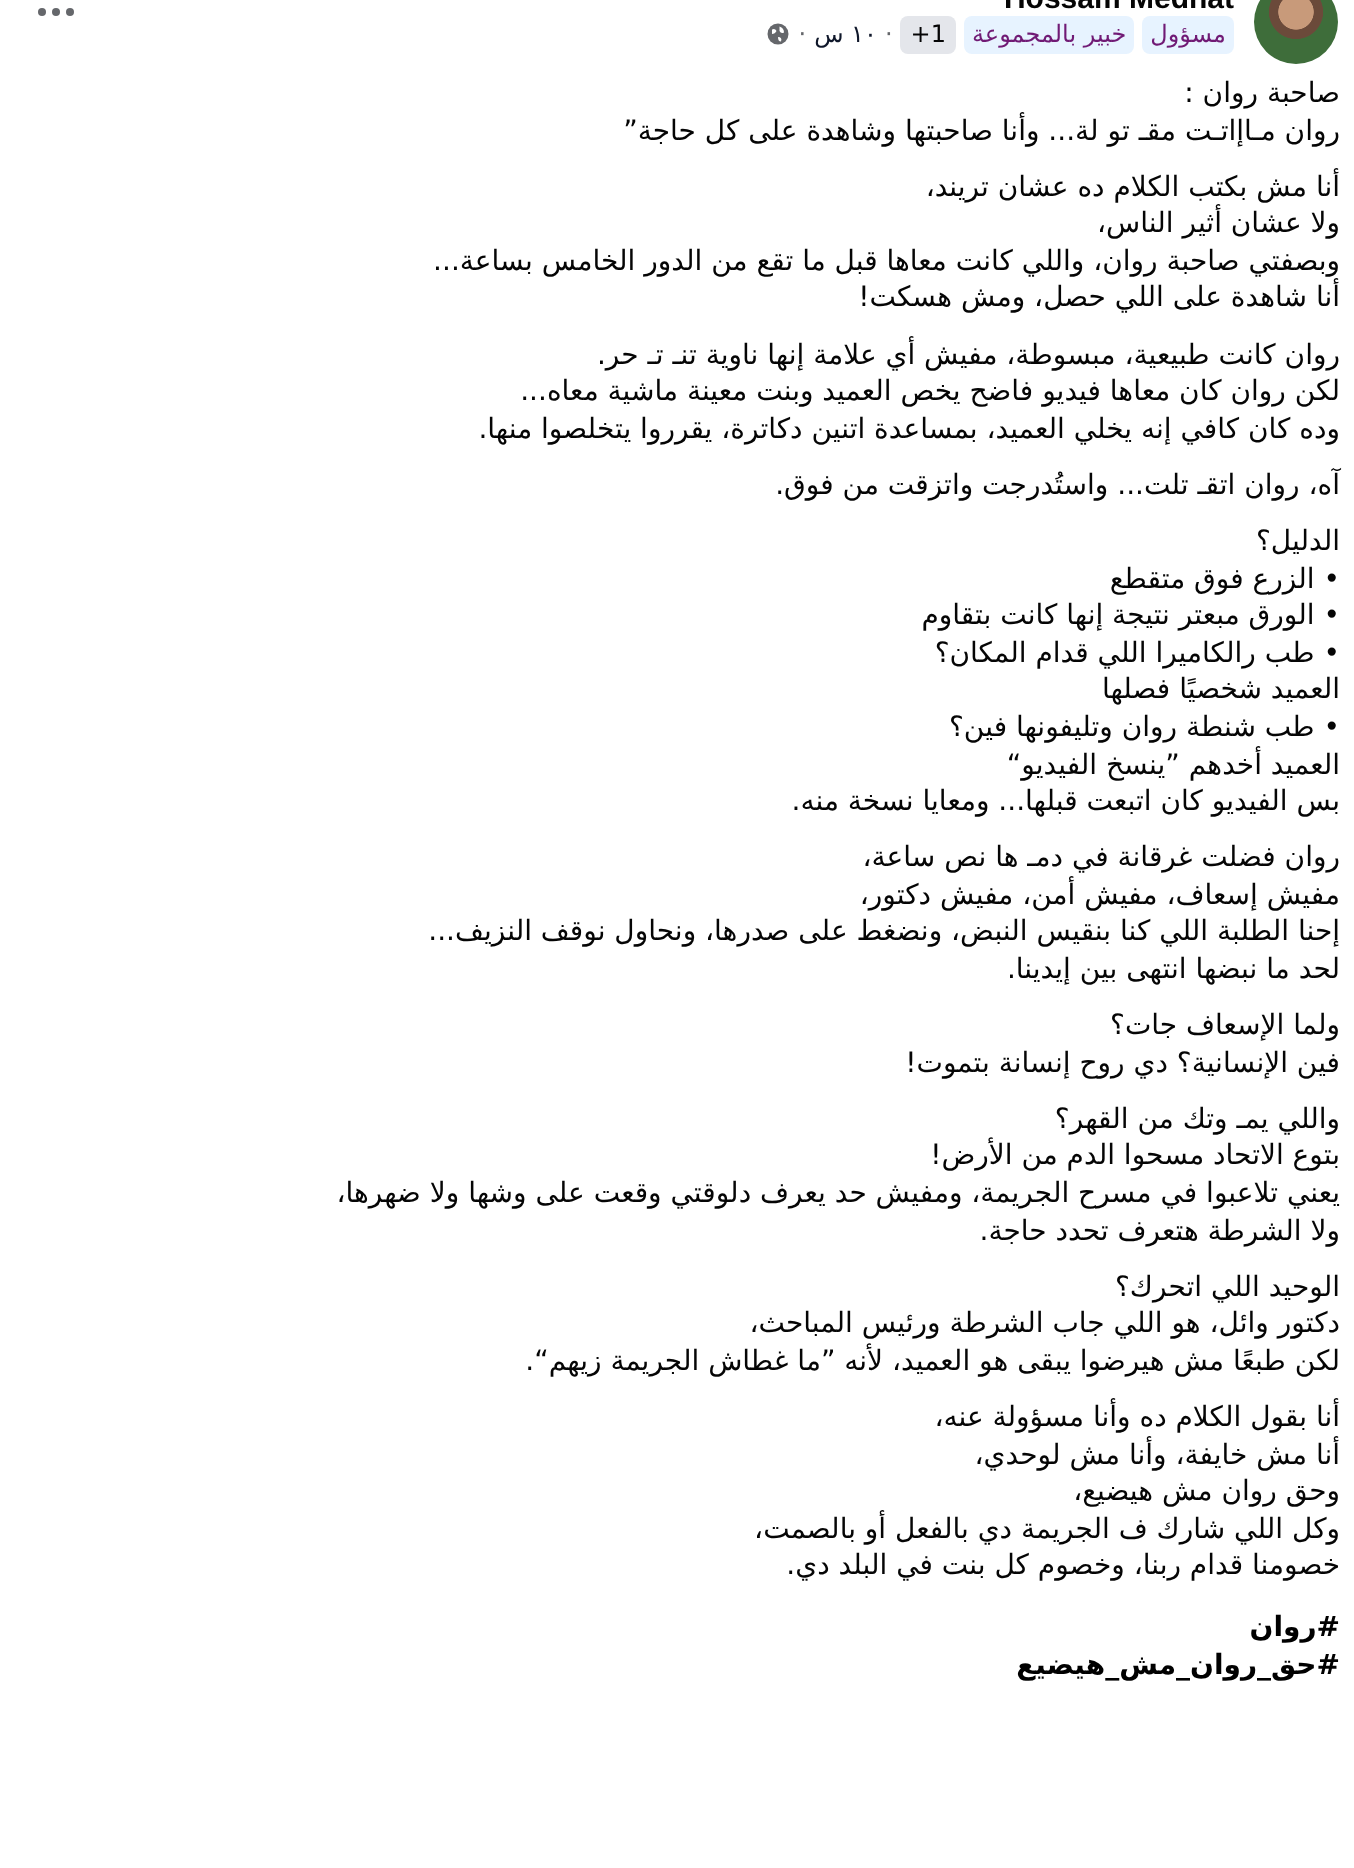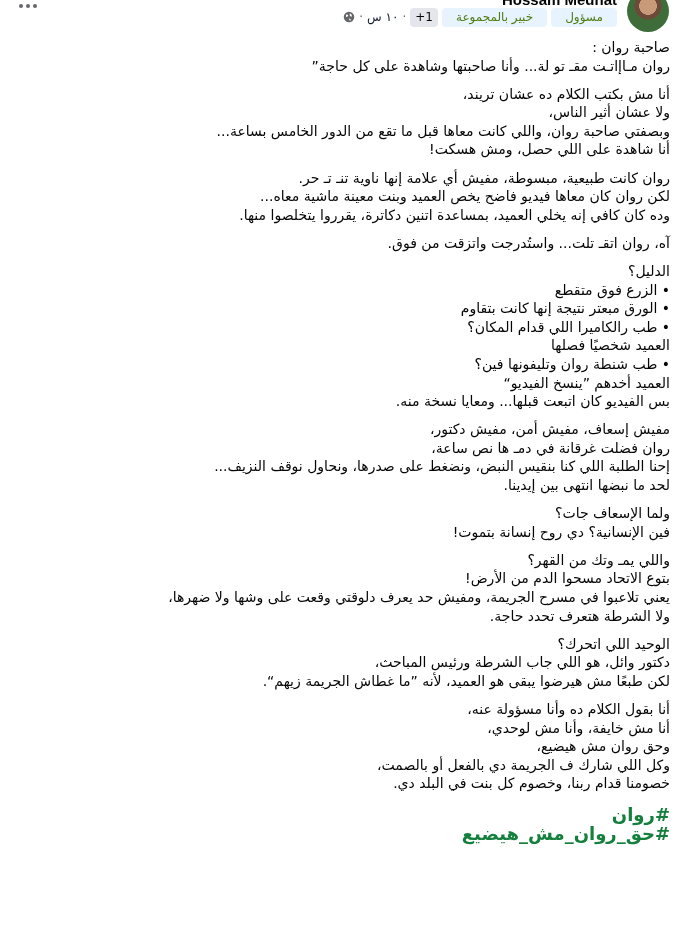--- a/index.html
+++ b/index.html
@@ -68,23 +68,23 @@
     top: 7px;
     height: 20px;
     display: flex;
     flex-direction: row-reverse;
     align-items: center;
     gap: 4px;
     direction: ltr;
   }
   .badge {
     background: #e7f3ff;
-    color: #4d7c0f;
-    font-size: 12px;
-    padding: 1px 14px;
+    color: #701a75;
+    font-size: 12px;
+    padding: 1px 4px;
     border-radius: 4px;
     line-height: 17px;
     white-space: nowrap;
     direction: rtl;
     cursor: pointer;
   }
   .badge-more {
     background: #e4e6eb;
     color: #050505;
     font-size: 12px;
@@ -126,24 +126,24 @@
   }
   .line {
     display: block;
     white-space: nowrap;
   }
   .hashtags {
     margin-top: 12px;
   }
   .hashtag {
     display: block;
-    color: #15803d;
+    color: #000000;
     font-weight: bold;
     text-decoration: none;
-    font-size: 18px;
+    font-size: 14px;
     line-height: 19px;
     cursor: pointer;
   }
 </style>
 </head>
 <body>
 
 <div class="post-header">
   <div class="more-button">
     <span class="dot"></span>
@@ -191,22 +191,22 @@
     <span class="line">الدليل؟</span>
     <span class="line">• الزرع فوق متقطع</span>
     <span class="line">• الورق مبعتر نتيجة إنها كانت بتقاوم</span>
     <span class="line">• طب رالكاميرا اللي قدام المكان؟</span>
     <span class="line">العميد شخصيًا فصلها</span>
     <span class="line">• طب شنطة روان وتليفونها فين؟</span>
     <span class="line">العميد أخدهم ”ينسخ الفيديو“</span>
     <span class="line">بس الفيديو كان اتبعت قبلها... ومعايا نسخة منه.</span>
   </p>
   <p class="para">
+    <span class="line">روان فضلت غرقانة في دمـ ها نص ساعة،</span>
     <span class="line">مفيش إسعاف، مفيش أمن، مفيش دكتور،</span>
-    <span class="line">روان فضلت غرقانة في دمـ ها نص ساعة،</span>
     <span class="line">إحنا الطلبة اللي كنا بنقيس النبض، ونضغط على صدرها، ونحاول نوقف النزيف...</span>
     <span class="line">لحد ما نبضها انتهى بين إيدينا.</span>
   </p>
   <p class="para">
     <span class="line">ولما الإسعاف جات؟</span>
     <span class="line">فين الإنسانية؟ دي روح إنسانة بتموت!</span>
   </p>
   <p class="para">
     <span class="line">واللي يمـ وتك من القهر؟</span>
     <span class="line">بتوع الاتحاد مسحوا الدم من الأرض!</span>

